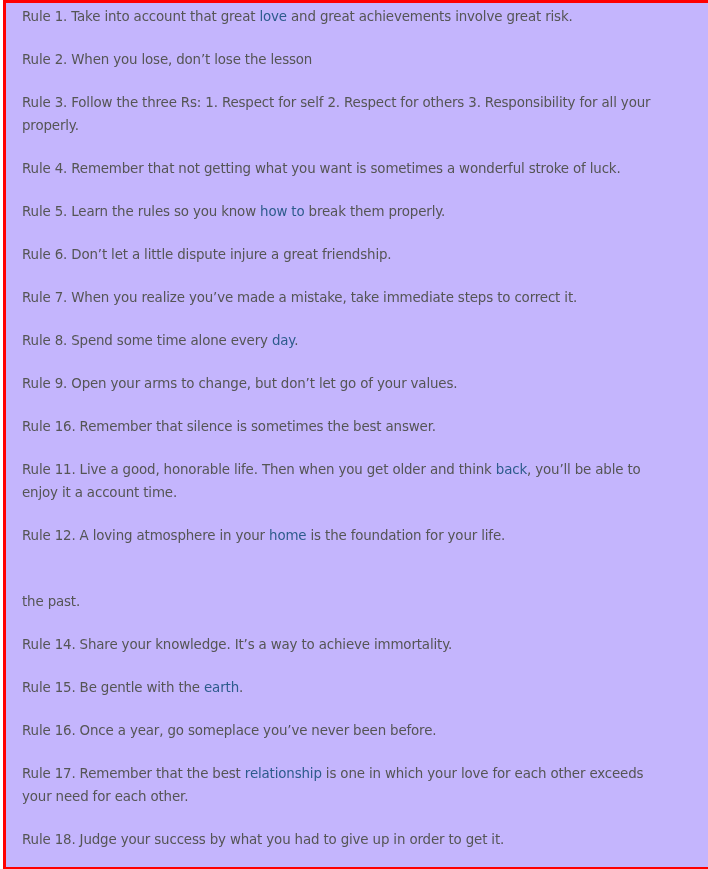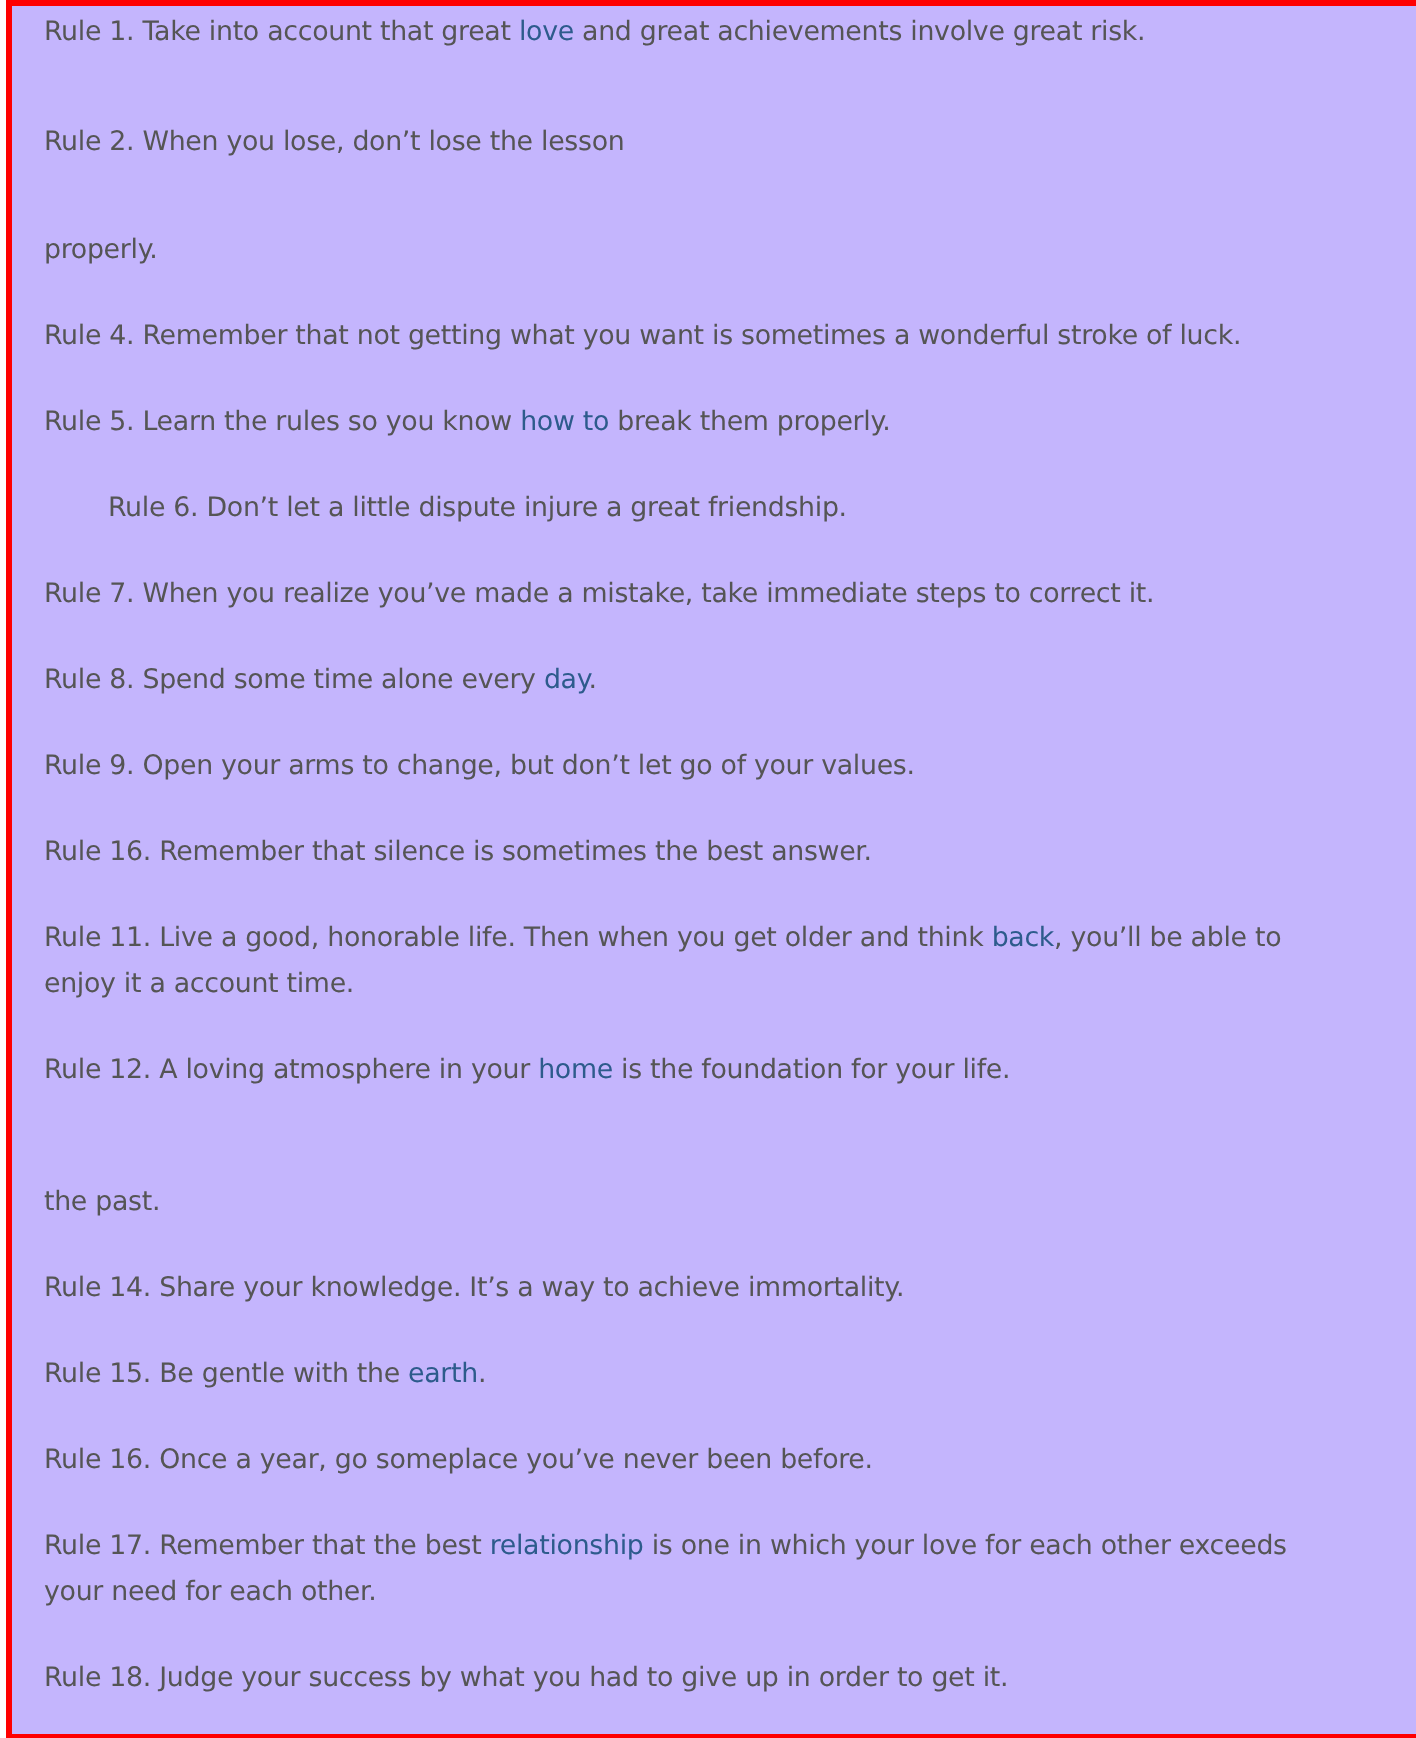--- a/index.html
+++ b/index.html
@@ -8,25 +8,25 @@
   .content{position:absolute;left:16px;top:0;width:640px;}
   p{margin:0;position:absolute;left:0;font-family:"DejaVu Sans",sans-serif;font-size:13.4px;line-height:23px;color:#555;white-space:nowrap;letter-spacing:-0.15px;}
   a{color:#2d5b8c;text-decoration:none;}
 </style>
 </head>
 <body>
 
 <div class="frame">
   <div class="content" id="content">
       <p style="top: 2px;"><span>Rule 1. Take into account that great </span><a href="#" style="color: rgb(45, 91, 140);">love</a><span> and great achievements involve great risk.</span></p>
-      <p style="top: 45px; margin-top: 12px;"><span>Rule 2. When you lose, don’t lose the lesson</span></p>
-      <p style="top: 88px;"><br><span>properly.</span></p>
+      <p style="top: 45px;"><span>Rule 2. When you lose, don’t lose the lesson</span></p>
+      <p style="top: 88px;"><span>Rule 3. Follow the three Rs: 1. Respect for self 2. Respect for others 3. Responsibility for all your</span><br><span>properly.</span></p>
       <p style="top: 154px; text-align: center;"><span>Rule 4. Remember that not getting what you want is sometimes a wonderful stroke of luck.</span></p>
       <p style="top: 197px;"><span>Rule 5. Learn the rules so you know </span><a href="#" style="color: rgb(45, 91, 140);">how to</a><span> break them properly.</span></p>
-      <p style="top: 240px; margin-left: 32px;"><span>Rule 6. Don’t let a little dispute injure a great friendship.</span></p>
+      <p style="top: 240px;"><span>Rule 6. Don’t let a little dispute injure a great friendship.</span></p>
       <p style="top: 283px;"><span>Rule 7. When you realize you’ve made a mistake, take immediate steps to correct it.</span></p>
       <p style="top: 326px;"><span>Rule 8. Spend some time alone every </span><a href="#" style="color: rgb(45, 91, 140);">day</a><span>.</span></p>
       <p style="top: 369px;"><span>Rule 9. Open your arms to change, but don’t let go of your values.</span></p>
       <p style="top: 412px;"><span>Rule 16. Remember that silence is sometimes the best answer.</span></p>
       <p style="top: 455px;"><span>Rule 11. Live a good, honorable life. Then when you get older and think </span><a href="#" style="color: rgb(45, 91, 140);">back</a><span>, you’ll be able to</span><br><span>enjoy it a account time.</span></p>
       <p style="top: 521px;"><span>Rule 12. A loving atmosphere in your </span><a href="#" style="color: rgb(45, 91, 140);">home</a><span> is the foundation for your life.</span></p>
       <p style="top: 564px;"><br><span>the past.</span></p>
       <p style="top: 630px;"><span>Rule 14. Share your knowledge. It’s a way to achieve immortality.</span></p>
       <p style="top: 673px; text-align: center;"><span>Rule 15. Be gentle with the </span><a href="#" style="color: rgb(45, 91, 140);">earth</a><span>.</span></p>
       <p style="top: 716px;"><span>Rule 16. Once a year, go someplace you’ve never been before.</span></p>

